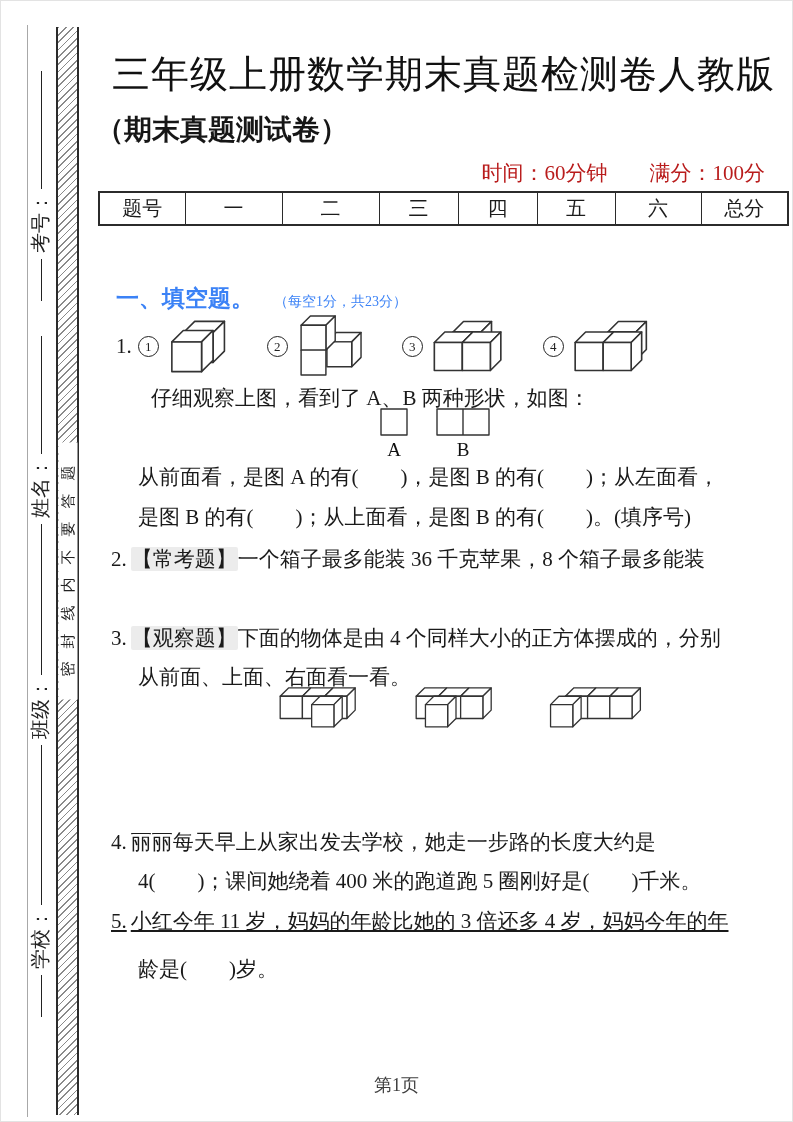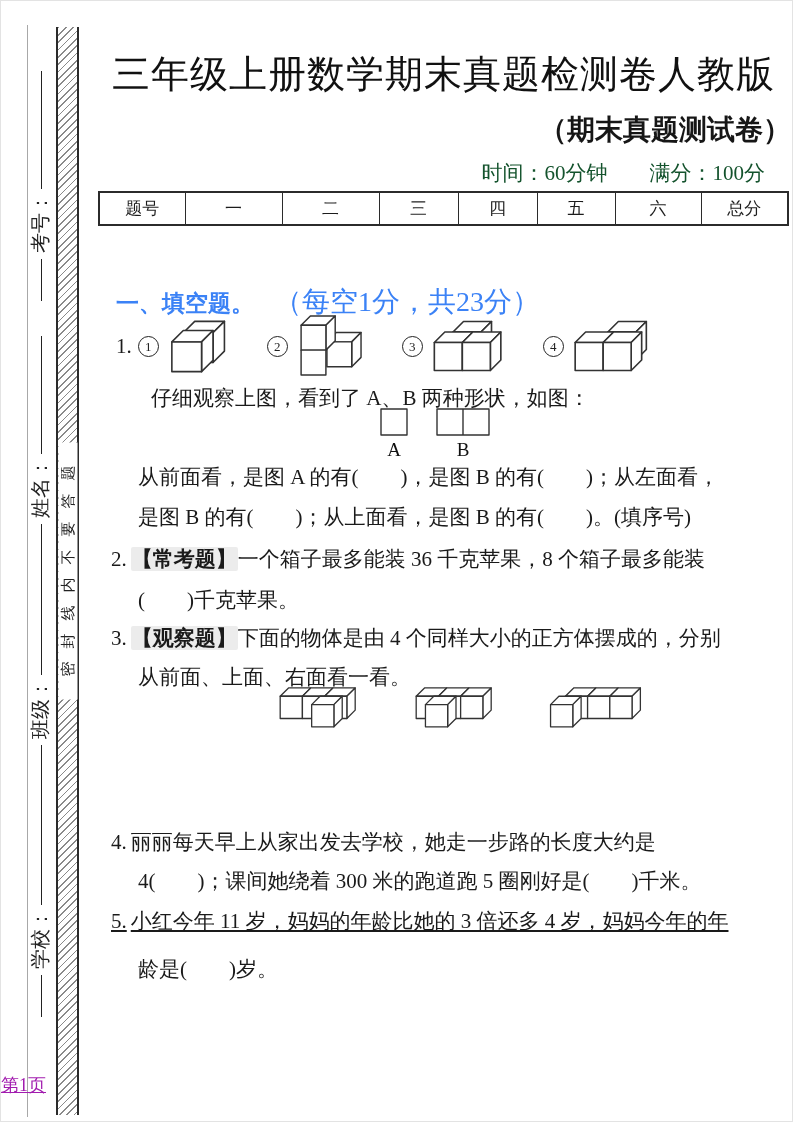--- a/index.html
+++ b/index.html
@@ -45,66 +45,66 @@
   .sl-blank.long  { width: 118px; margin-left: 4px; }
   
   .main { position: absolute; left: 95px; top: 0; width: 695px; height: 100%; }
   .title {
     position: absolute; top: 48px; left: 0; width: 100%;
     text-align: center; font-size: 38px; font-weight: 400; letter-spacing: 1px;
     color: #111;
   }
   .subtitle {
     position: absolute; top: 110px; left: 0; width: 100%;
-    text-align: right; font-size: 28px; font-weight: 600; color: #161616;
+    text-align: left; font-size: 28px; font-weight: 600; color: #161616;
   }
   .info-line {
     position: absolute; top: 158px; right: 26px;
-    font-size: 21px; color: #14532d;
+    font-size: 21px; color: #b91c1c;
   }
   
   .score-table {
     position: absolute; top: 190px; left: 2px;
     border-collapse: collapse; table-layout: fixed; width: 689px;
   }
   .score-table td, .score-table th {
     border: 1.6px solid #2b2b2b; height: 33px;
-    font-size: 17px; font-weight: 400; text-align: center; vertical-align: middle;
+    font-size: 20px; font-weight: 400; text-align: center; vertical-align: middle;
     color: #1c1c1c;
   }
   .score-table { border: 2.2px solid #2b2b2b; }
   
   .line { position: absolute; left: 0; width: 100%; font-size: 21px; color: #1a1a1a; white-space: nowrap; }
   .ind1 { padding-left: 15px; }
   .ind2 { padding-left: 42px; }
   .ind3 { padding-left: 55px; }
   .sec-heading { font-size: 23px; font-weight: 700; color: #3b82f6; margin-left: 20px; }
-  .sec-note { font-weight: 400; font-size: 28px; }
+  .sec-note { font-weight: 400; font-size: 14px; }
   .qtag {
-    font-weight: 700; background: #ececec; border-radius: 2px; padding: 0 1px;
+    font-weight: 400; background: #ececec; border-radius: 2px; padding: 0 1px;
   }
   .qnum { padding-right: 4px; }
   .circ {
     display: inline-flex; width: 21px; height: 21px;
     border: 1.3px solid #222; border-radius: 50%;
     align-items: center; justify-content: center;
     font-size: 13px; line-height: 1; color: #222;
     background: #fff; flex: 0 0 auto;
   }
   
   .figrow { position: absolute; display: flex; align-items: center; }
   .figrow svg { display: block; }
   .fig-item { display: flex; align-items: center; gap: 6px; }
   .cube-svg polygon, .cube-svg rect { fill: #fff; stroke: #333; stroke-width: 1.4; stroke-linejoin: round; }
   .ab-figure { position: absolute; top: 406px; left: 283px; display: flex; gap: 26px; }
   .ab-col { display: flex; flex-direction: column; align-items: center; gap: 2px; }
   .ab-label { font-size: 19px; color: #111; }
   .footer {
     position: absolute; left: 0; bottom: 24px; width: 100%;
-    text-align: left; font-size: 18px; color: #a21caf; text-decoration: underline;
+    text-align: center; font-size: 18px; color: #404040;
   }
 </style>
 </head>
 <body>
 
 <div class="page">
 
   <div class="page-edge-line"></div>
 
   <div class="seal-strip">
@@ -237,21 +237,20 @@
         <span class="ab-label">B</span>
       </div>
     </div>
 
     <div class="line ind2" style="top:462px;">从前面看，是图 A 的有(　　)，是图 B 的有(　　)；从左面看，</div>
     <div class="line ind2" style="top:502px;">是图 B 的有(　　)；从上面看，是图 B 的有(　　)。(填序号)</div>
 
     <div class="line ind1" style="top:544px;">
       <span class="qnum">2.</span><span class="qtag">【常考题】</span><span>一个箱子最多能装 36 千克苹果，8 个箱子最多能装</span>
     </div>
-    <div class="line ind2" style="top:585px;">(　　)千克苹果。</div>
 
     <div class="line ind1" style="top:623px;">
       <span class="qnum">3.</span><span class="qtag">【观察题】</span><span>下面的物体是由 4 个同样大小的正方体摆成的，分别</span>
     </div>
     <div class="line ind2" style="top:662px;">从前面、上面、右面看一看。</div>
 
     <div class="figrow" style="top:686px; left:178px; gap:44px;">
       <svg class="cube-svg" width="92" height="50" viewBox="0 0 98 54">
         <polygon points="6,10 15,1 39,1 30,10"></polygon>
           <rect x="6" y="10" width="24" height="24"></rect>
@@ -287,21 +286,21 @@
         <polygon points="2,19 11,10 35,10 26,19"></polygon>
           <polygon points="26,19 35,10 35,34 26,43"></polygon>
           <rect x="2" y="19" width="24" height="24"></rect>
       </svg>
     </div>
 
 
     <div class="line ind1" style="top:827px;">
       <span class="qnum">4.</span><span>丽丽每天早上从家出发去学校，她走一步路的长度大约是</span>
     </div>
-    <div class="line ind2" style="top:866px;">4(　　)；课间她绕着 300 米的跑道跑 5 圈刚好是(　　)千米。</div>
+    <div class="line ind2" style="top:866px;">4(　　)；课间她绕着 400 米的跑道跑 5 圈刚好是(　　)千米。</div>
 
     <div class="line ind1" style="top:906px;text-decoration:underline;">
       <span class="qnum">5.</span><span>小红今年 11 岁，妈妈的年龄比她的 3 倍还多 4 岁，妈妈今年的年</span>
     </div>
     <div class="line ind2" style="top:946px;margin-top:8px;">龄是(　　)岁。</div>
 
   </div>
 
   <div class="footer">第1页</div>
 

